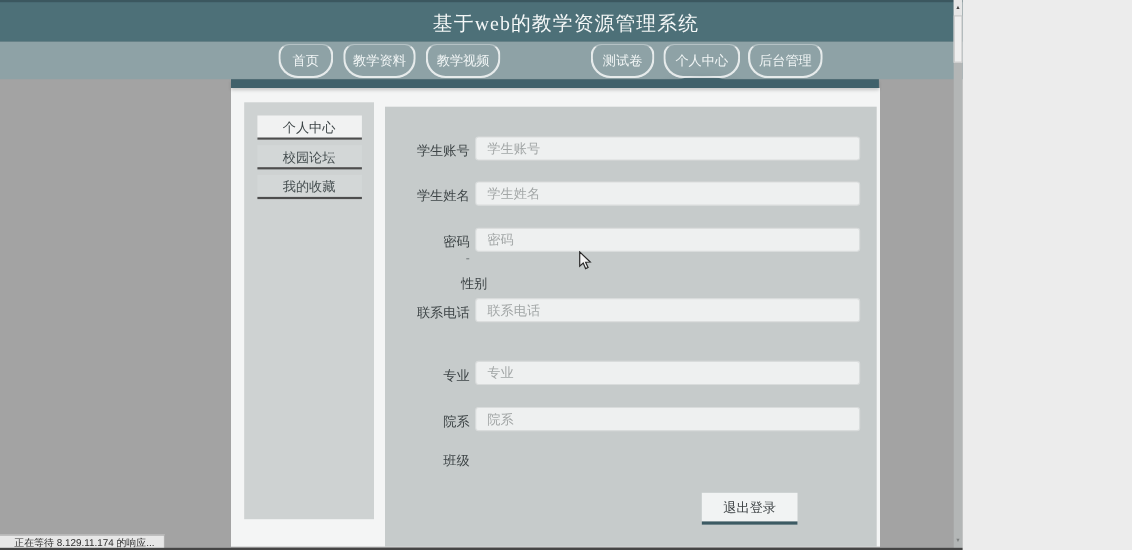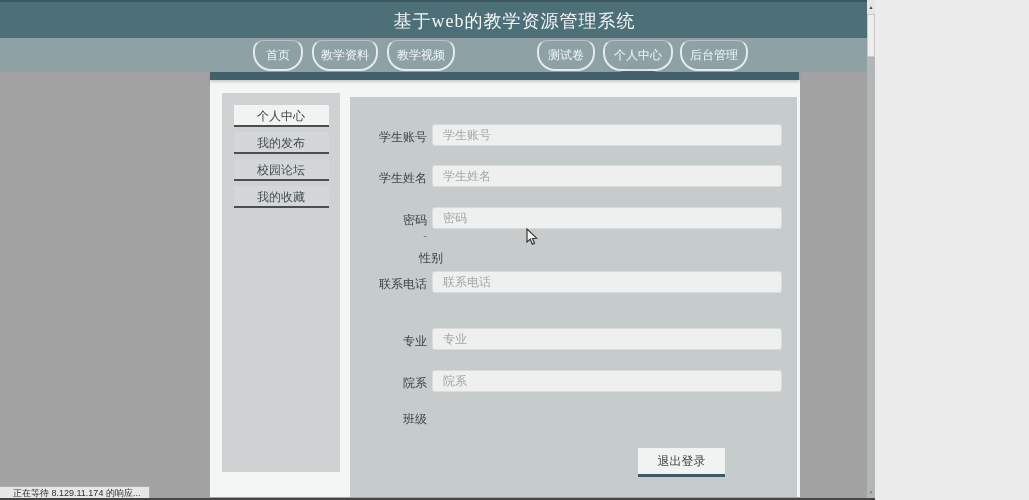--- a/index.html
+++ b/index.html
@@ -82,21 +82,20 @@
     <div class="tab" style="left:603px; width:70px;">个人中心</div>
     <div class="tab" style="left:680px; width:68px;">后台管理</div>
   </div>
 
   <div class="accent-bar"></div>
 
   <div class="wrapper"></div>
 
   <div class="sidebar">
     <div class="menu-item active">个人中心</div>
-    <div class="menu-item">我的发布</div>
     <div class="menu-item">校园论坛</div>
     <div class="menu-item">我的收藏</div>
   </div>
 
   <div class="form-panel">
 
     <div class="frow" style="top:27px;">
       <span class="flabel">学生账号</span>
       <input class="finput" type="text" placeholder="学生账号" style="">
     </div>

